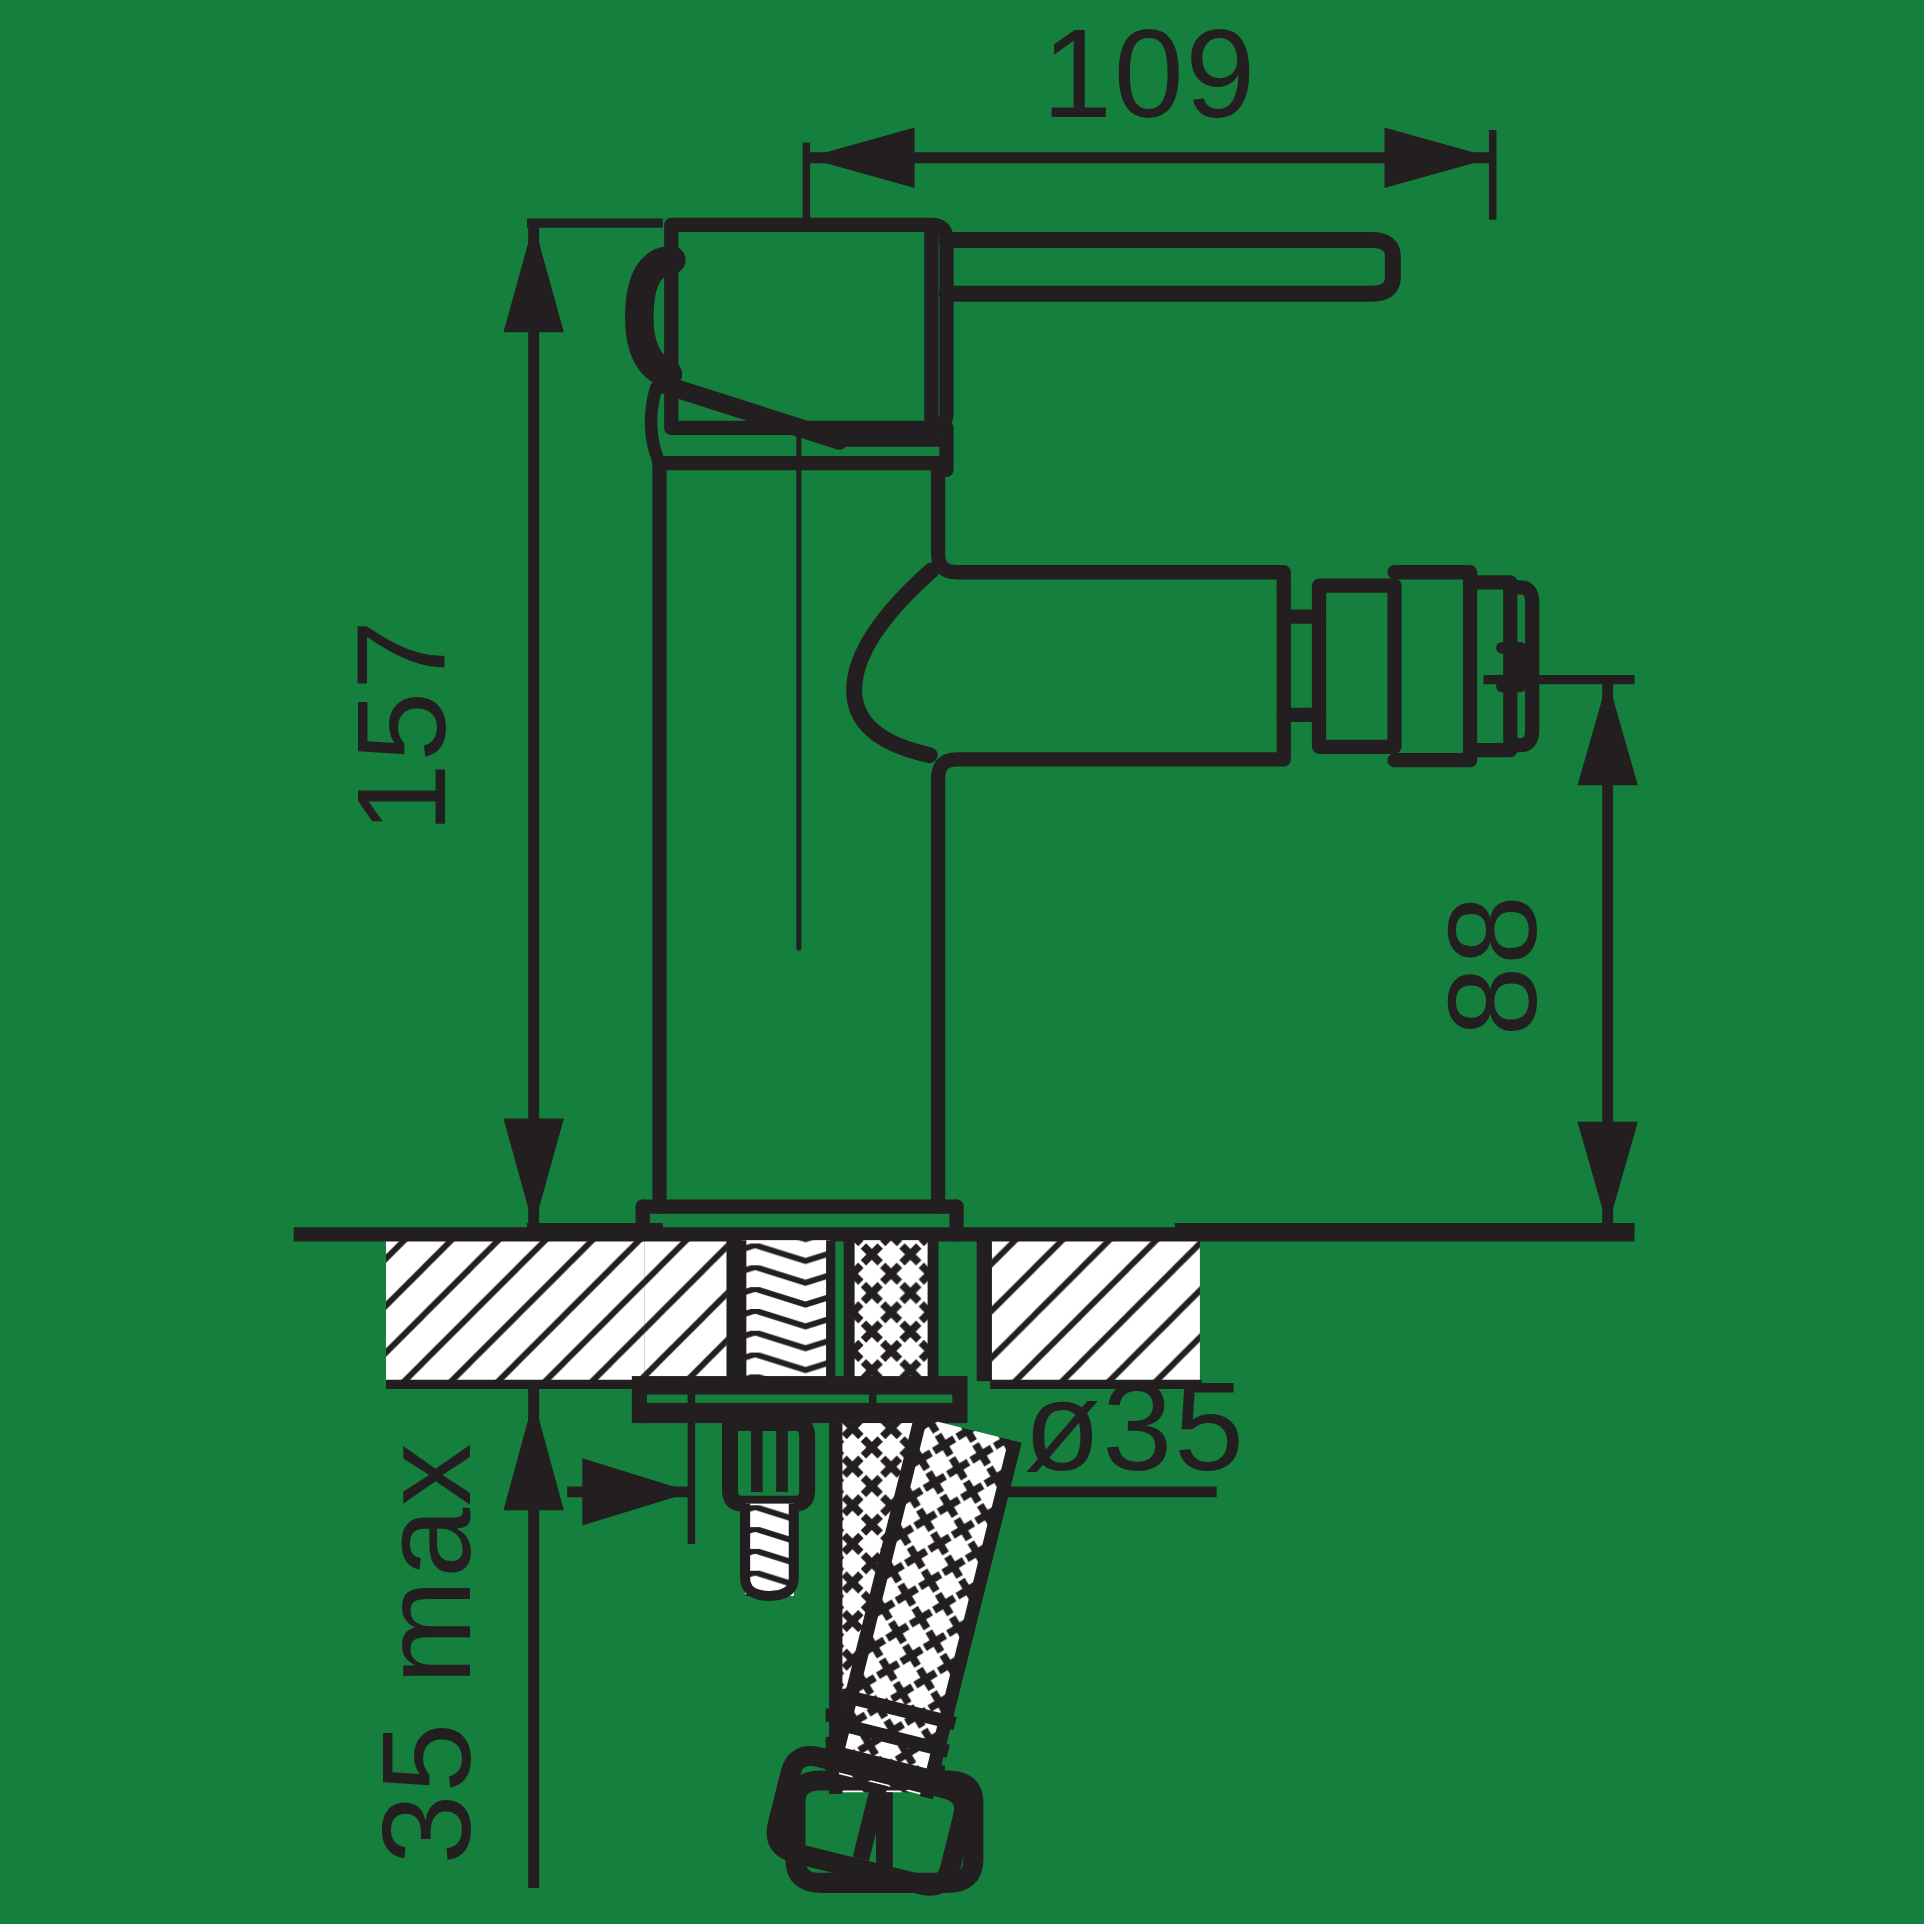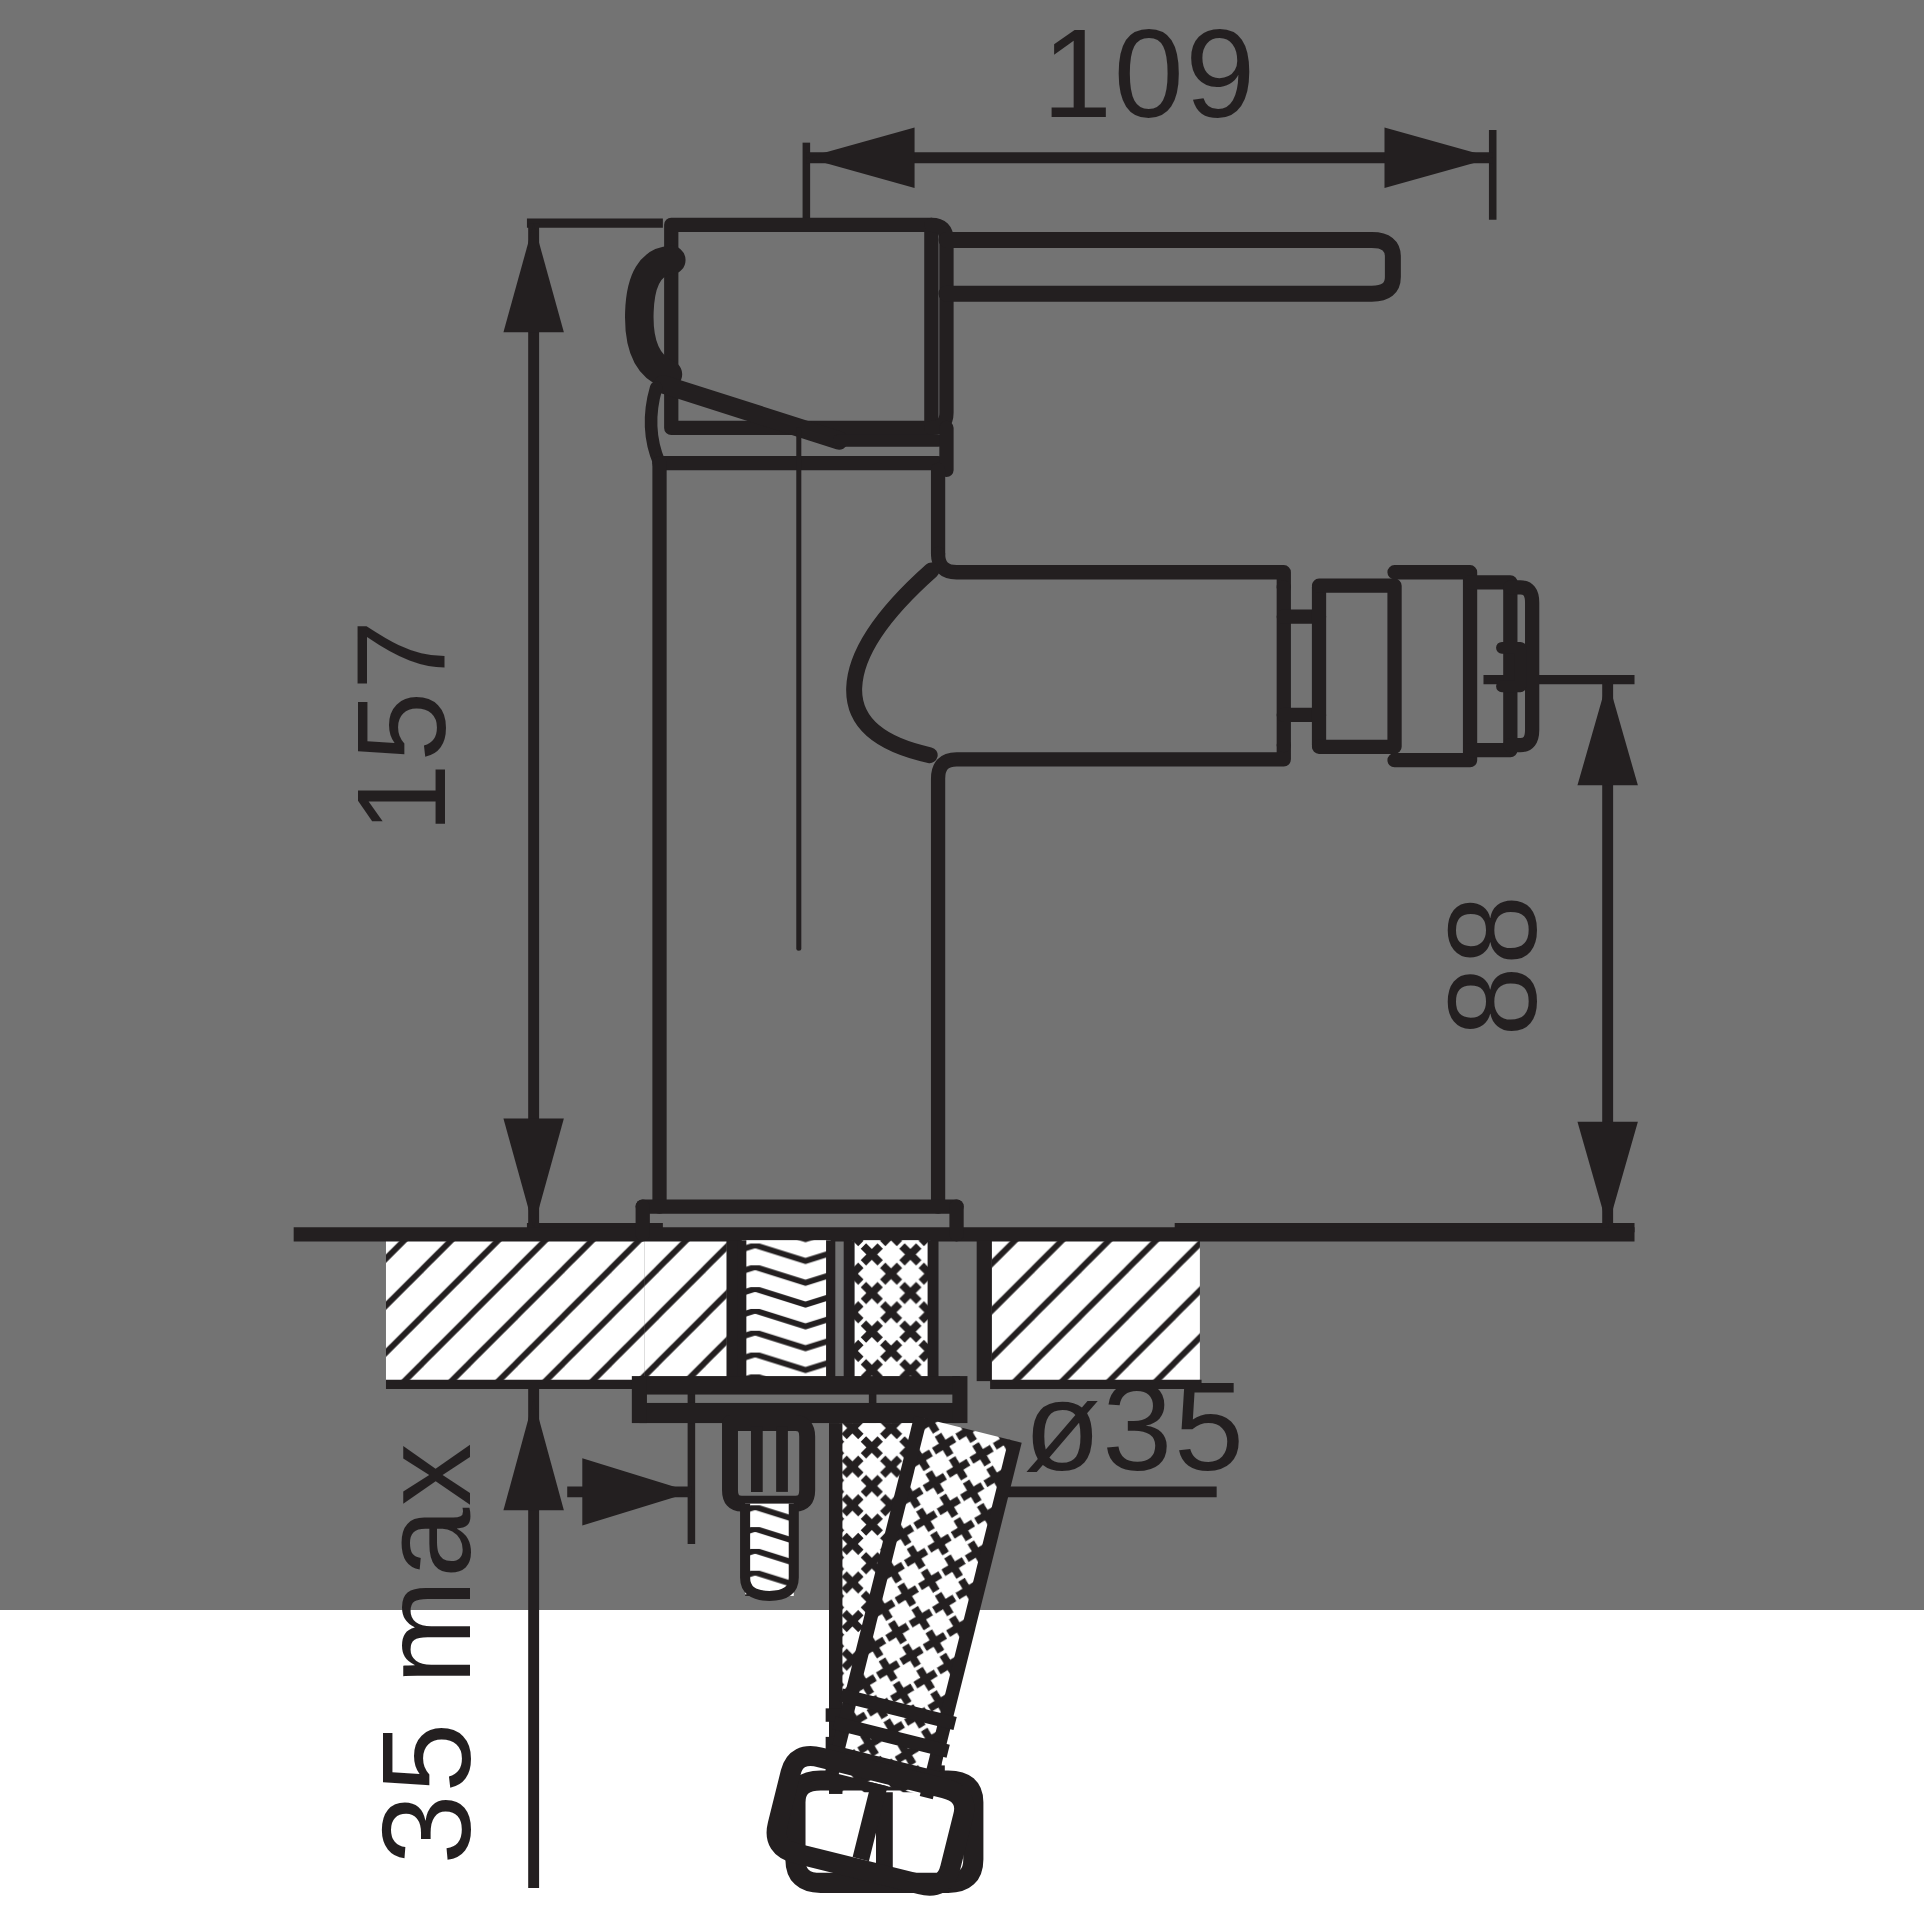--- a/index.html
+++ b/index.html
@@ -1,21 +1,21 @@
 <!DOCTYPE html>
 <html style="font-size:13.4px"><head>
 <meta charset="utf-8">
 <style>
   html,body{margin:0;padding:0;background:#ffffff;}
   body{
     width:1924px;height:1924px;
     font-family:"Liberation Sans", sans-serif;
     overflow:hidden;
   }
-  #stage{position:relative;width:1924px;height:1610px;background:#737373;}
+  #stage{position:relative;width:1924px;height:1924px;background:#15803d;}
   svg#drawing{position:absolute;left:0;top:0;width:1924px;height:1924px;display:block;}
   text{font-family:"Liberation Sans", sans-serif;fill:#231f20;}
   .dimtxt{font-size:150px;letter-spacing:2px;}
 </style>
 </head>
 <body>
 
 <div id="stage">
   <svg id="drawing" viewBox="0 0 2293 2293" xmlns="http://www.w3.org/2000/svg">
 

